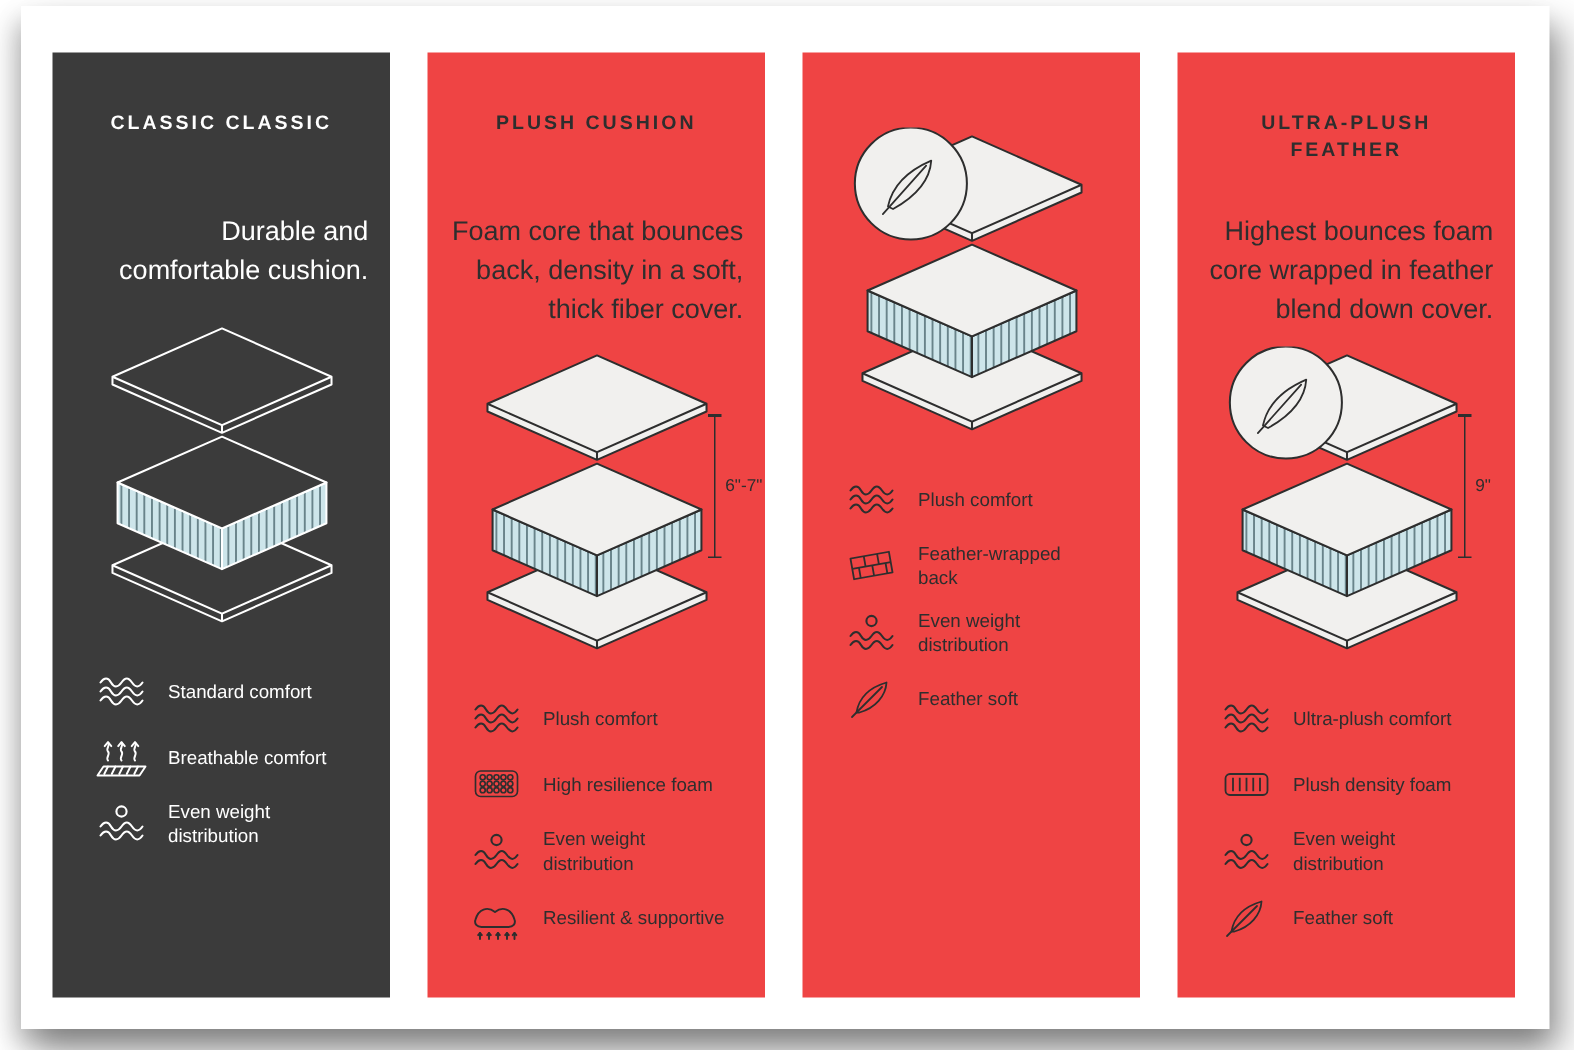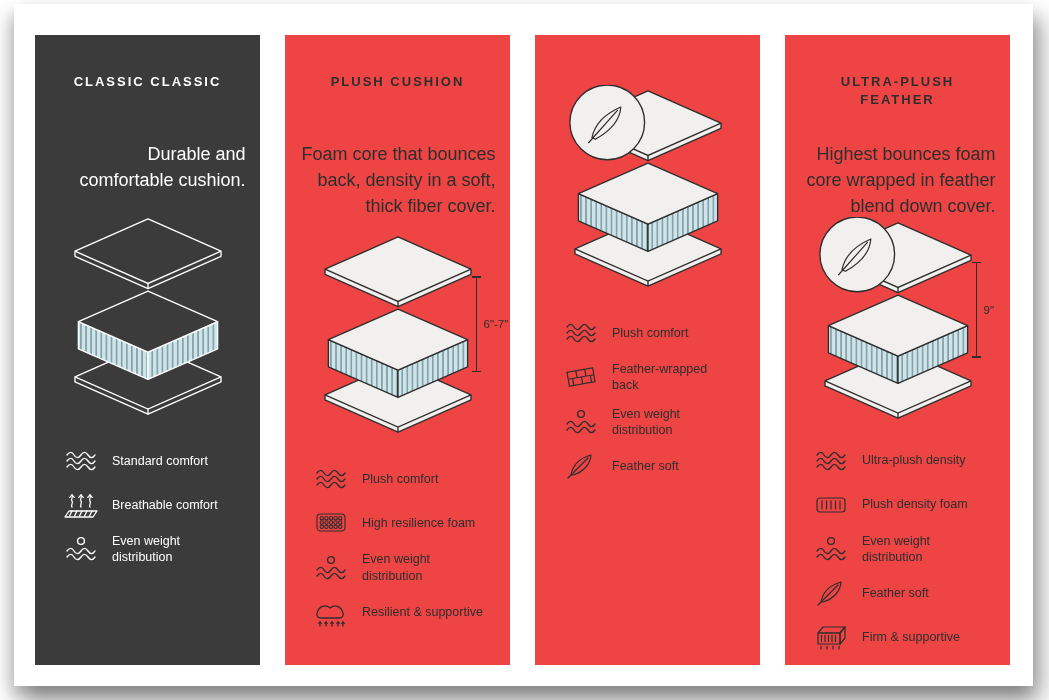--- a/index.html
+++ b/index.html
@@ -306,21 +306,21 @@
     </div>
     <div class="features">
       <div class="feature">
         <span class="icn">
           <svg width="34" height="30" viewBox="0 0 34 30" fill="none" stroke="currentColor" stroke-width="1.4" stroke-linecap="round">
             <path d="M3 9c2.5-3.5 5-3.5 7 0s4.5 3.5 7 0 4.5-3.5 7 0 4.5 3.5 7 0"></path>
             <path d="M3 15c2.5-3.5 5-3.5 7 0s4.5 3.5 7 0 4.5-3.5 7 0 4.5 3.5 7 0"></path>
             <path d="M3 21c2.5-3.5 5-3.5 7 0s4.5 3.5 7 0 4.5-3.5 7 0 4.5 3.5 7 0"></path>
           </svg>
         </span>
-        <span class="flabel">Ultra-plush density</span>
+        <span class="flabel">Ultra-plush comfort</span>
       </div>
       <div class="feature">
         <span class="icn">
           <svg width="34" height="30" viewBox="0 0 34 30" fill="none" stroke="currentColor" stroke-width="1.2">
             <rect x="3" y="8" width="28" height="14" rx="3"></rect>
             <path d="M8 10.5v9M12.5 10.5v9M17 10.5v9M21.5 10.5v9M26 10.5v9"></path>
           </svg>
         </span>
         <span class="flabel">Plush density foam</span>
       </div>
@@ -336,28 +336,16 @@
       </div>
       <div class="feature">
         <span class="icn">
           <svg width="34" height="30" viewBox="0 0 34 30" fill="none" stroke="currentColor" stroke-width="1.2" stroke-linejoin="round">
             <path d="M7 24C8.5 15 15 7.5 27 4c-.5 9-7.5 17-18 20z"></path>
             <path d="M4 27 24 7" stroke-linecap="round"></path>
           </svg>
         </span>
         <span class="flabel">Feather soft</span>
       </div>
-      <div class="feature">
-        <span class="icn">
-          <svg width="34" height="30" viewBox="0 0 34 30" fill="none" stroke="currentColor" stroke-width="1.2" stroke-linejoin="round">
-            <polygon points="4,11 9,5 31,5 26,11"></polygon>
-            <rect x="4" y="11" width="22" height="11"></rect>
-            <polygon points="26,11 31,5 31,16 26,22"></polygon>
-            <path d="M7.5 13v7M11 13v7M14.5 13v7M18 13v7M21.5 13v7"></path>
-            <path d="M7 27v-3M13 27v-3M19 27v-3M25 27v-3" stroke-linecap="round"></path>
-          </svg>
-        </span>
-        <span class="flabel">Firm &amp; supportive</span>
-      </div>
     </div>
   </section>
 
 </div>
 
 </body></html>

